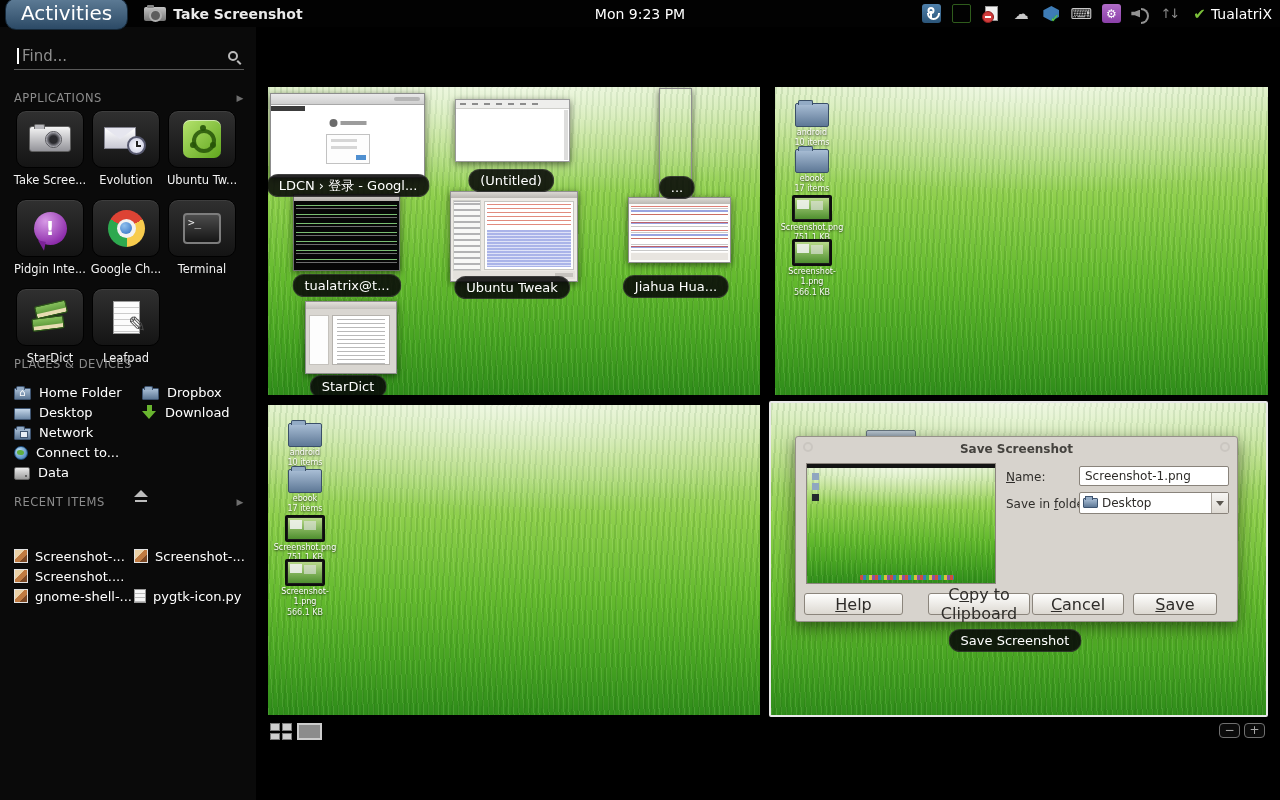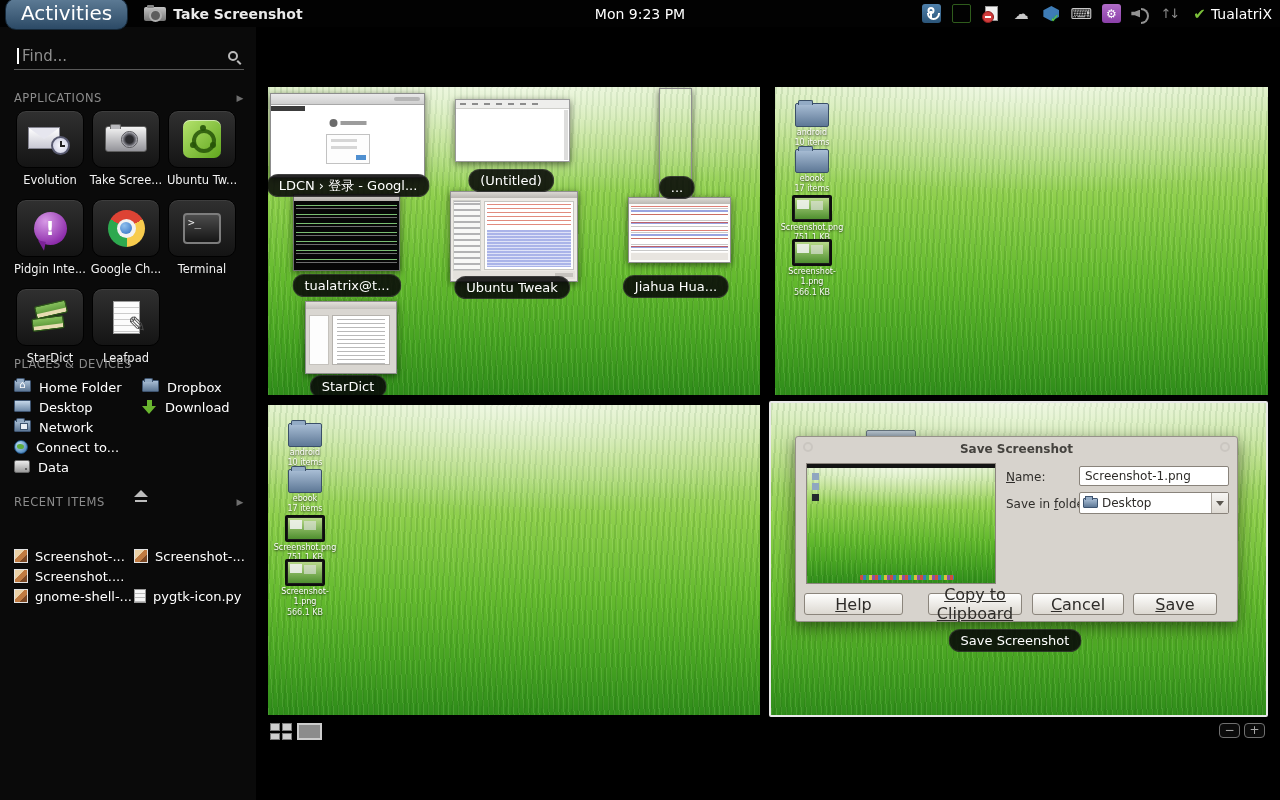--- a/index.html
+++ b/index.html
@@ -117,21 +117,21 @@
   .book { position:absolute; width:32px; height:13px; border:1px solid #2e5c18; border-radius:2px;
          background:linear-gradient(#86c05c,#4e8a2e); box-shadow:inset 0 -4px 0 #e7dcb2; }
   .book.b1 { left:2px; top:18px; transform:rotate(-7deg); }
   .book.b2 { left:5px; top:4px; transform:rotate(-13deg); }
   .ic-leafpad { width:27px; height:33px; border:1px solid #9a9a9a;
          background:#fcfcfc repeating-linear-gradient(180deg,transparent 0 5px,#cbcbcb 5px 6px); }
   .ic-leafpad::after { content:'✎'; position:absolute; right:-8px; bottom:-4px; font-size:22px; color:#4a4a4a; }
 
   .places-left { position:absolute; left:14px; top:353px; width:126px; }
   .places-right { position:absolute; left:142px; top:353px; width:104px; }
-  .place { display:flex; align-items:flex-start; gap:8px; height:20px; font-size:13px; color:#fff; cursor:pointer; }
+  .place { display:flex; align-items:flex-end; gap:8px; height:20px; font-size:13px; color:#fff; cursor:pointer; }
   .pi { flex:0 0 auto; }
   .pi-folder { width:17px; height:12px; background:linear-gradient(#a9bed5,#5e7896); border:1px solid #3e5470;
          border-radius:1px; position:relative; }
   .pi-folder::before { content:''; position:absolute; top:-3px; left:1px; width:7px; height:3px;
          background:#93abc5; border:1px solid #3e5470; border-bottom:none; border-radius:2px 2px 0 0; }
   .pi-home::after { content:'⌂'; position:absolute; left:4px; top:-2px; font-size:10px; color:#fff; }
   .pi-desktop { width:17px; height:12px; background:linear-gradient(#c4d6e8,#6e89a7); border:1px solid #3e5470;
          border-radius:1px; }
   .pi-network::after { content:''; position:absolute; left:5px; top:2px; width:6px; height:5px;
          background:#e8eef5; border:1px solid #3e5470; }
@@ -353,32 +353,32 @@
   </div>
 
   <div class="sec-header" style="top:64px;">
     <span>APPLICATIONS</span>
     <span class="sec-arrow">▶</span>
   </div>
 
   <div class="apps">
     <div class="app">
       <div class="tile">
+          <span class="ic ic-camera"></span>
+        </div>
+      <div class="app-label">Take Scree...</div>
+    </div>
+    <div class="app">
+      <div class="tile">
           <span class="ic ic-evolution">
         <span class="env"></span>
             <span class="clockface"></span>
           </span>
         </div>
       <div class="app-label">Evolution</div>
-    </div>
-    <div class="app">
-      <div class="tile">
-          <span class="ic ic-camera"></span>
-        </div>
-      <div class="app-label">Take Scree...</div>
     </div>
     <div class="app">
       <div class="tile">
           <span class="ic ic-utweak"></span>
         </div>
       <div class="app-label">Ubuntu Tw...</div>
     </div>
     <div class="app">
       <div class="tile">
           <span class="ic ic-pidgin">!</span>
@@ -619,21 +619,21 @@
     </div>
     <div class="combo">
       <span class="combo-folder"></span>
       <span>Desktop</span>
       <span class="combo-arrow-box"></span>
     </div>
 
     <button class="gbtn" style="left:8px; width:99px;">
       <span><span></span><span class="mn">H</span><span>elp</span></span>
     </button>
-    <button class="gbtn" style="left:132px; width:94px;text-decoration:underline;">
+    <button class="gbtn" style="left:132px; width:102px;">
       <span><span>C</span><span class="mn">o</span><span>py to Clipboard</span></span>
     </button>
     <button class="gbtn" style="left:236px; width:92px;">
       <span><span></span><span class="mn">C</span><span>ancel</span></span>
     </button>
     <button class="gbtn" style="left:337px; width:84px;text-align:right;">
       <span><span></span><span class="mn">S</span><span>ave</span></span>
     </button>
   </div>
 

